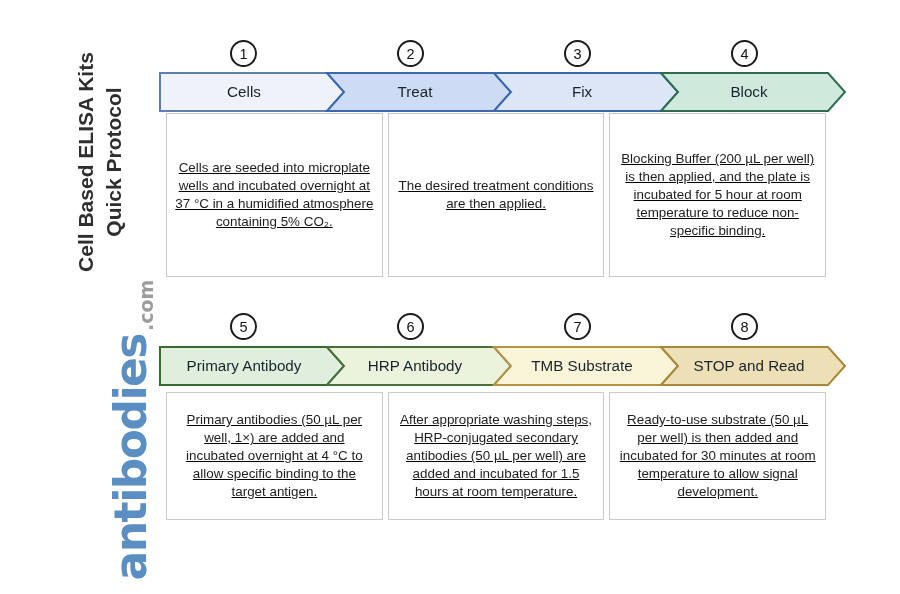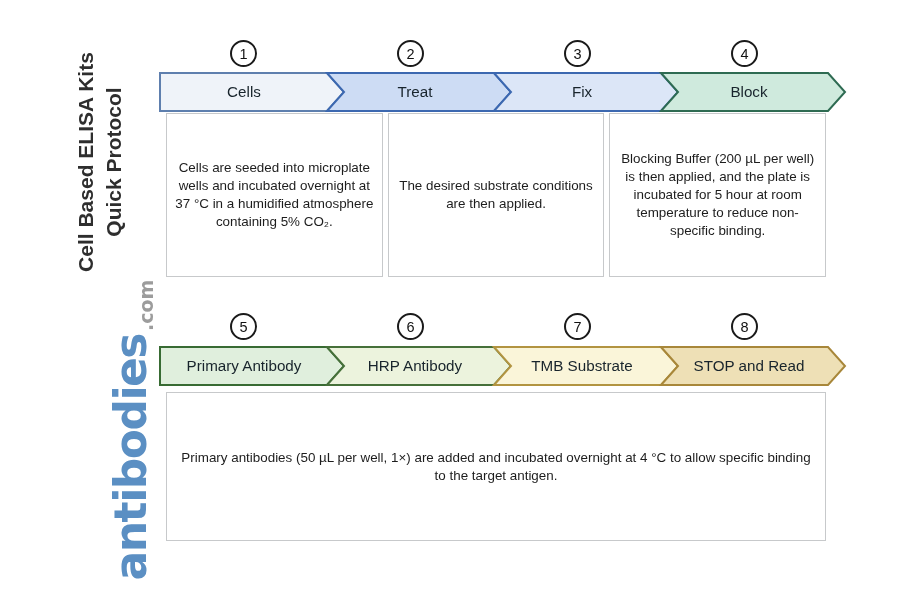--- a/index.html
+++ b/index.html
@@ -78,26 +78,26 @@
     <path d="M0,0 L167,0 L184,19 L167,38 L0,38 Z" stroke-width="2" fill="#eff3f9" stroke="#5e7fae"></path>
     <path d="M167,0 L334,0 L351,19 L334,38 L167,38 L184,19 Z" stroke-width="2" fill="#cddcf4" stroke="#3c68b0"></path>
     <path d="M334,0 L501,0 L518,19 L501,38 L334,38 L351,19 Z" stroke-width="2" fill="#dce6f7" stroke="#3c68b0"></path>
     <path d="M501,0 L668,0 L685,19 L668,38 L501,38 L518,19 Z" stroke-width="2" fill="#cfeadd" stroke="#2e6b52"></path>
     <text x="84" y="24" text-anchor="middle">Cells</text>
     <text x="255" y="24" text-anchor="middle">Treat</text>
     <text x="422" y="24" text-anchor="middle">Fix</text>
     <text x="589" y="24" text-anchor="middle">Block</text>
   </svg>
 
-  <div class="desc-row" style="top:113px;height:164px;">
+  <div class="desc-row" style="top:113px;height:164px;text-decoration:underline;">
     <div class="desc-box">
       <p>Cells are seeded into microplate wells and incubated overnight at 37 °C in a humidified atmosphere containing 5% CO₂.</p>
     </div>
     <div class="desc-box">
-      <p>The desired substrate conditions are then applied.</p>
+      <p>The desired treatment conditions are then applied.</p>
     </div>
     <div class="desc-box">
       <p>Blocking Buffer (200 µL per well) is then applied, and the plate is incubated for 5 hour at room temperature to reduce non-specific binding.</p>
     </div>
   </div>
 
   <div class="num-circle" style="left:230px;top:313px;">5</div>
   <div class="num-circle" style="left:397px;top:313px;">6</div>
   <div class="num-circle" style="left:564px;top:313px;">7</div>
   <div class="num-circle" style="left:731px;top:313px;">8</div>
@@ -106,19 +106,25 @@
     <path d="M0,0 L167,0 L184,19 L167,38 L0,38 Z" stroke-width="2" fill="#e0efdd" stroke="#386b33"></path>
     <path d="M167,0 L334,0 L351,19 L334,38 L167,38 L184,19 Z" stroke-width="2" fill="#ecf3dd" stroke="#46703a"></path>
     <path d="M334,0 L501,0 L518,19 L501,38 L334,38 L351,19 Z" stroke-width="2" fill="#faf5d9" stroke="#b29441"></path>
     <path d="M501,0 L668,0 L685,19 L668,38 L501,38 L518,19 Z" stroke-width="2" fill="#eee0b6" stroke="#a8873a"></path>
     <text x="84" y="24" text-anchor="middle">Primary Antibody</text>
     <text x="255" y="24" text-anchor="middle">HRP Antibody</text>
     <text x="422" y="24" text-anchor="middle">TMB Substrate</text>
     <text x="589" y="24" text-anchor="middle">STOP and Read</text>
   </svg>
 
-  <div class="desc-row" style="top:392px;height:149px;">
+  <div class="desc-row" style="top:392px;height:128px;text-decoration:underline;">
     <div class="desc-box">
       <p>Primary antibodies (50 µL per well, 1×) are added and incubated overnight at 4 °C to allow specific binding to the target antigen.</p>
+    </div>
+    <div class="desc-box">
+      <p>After appropriate washing steps, HRP-conjugated secondary antibodies (50 µL per well) are added and incubated for 1.5 hours at room temperature.</p>
+    </div>
+    <div class="desc-box">
+      <p>Ready-to-use substrate (50 µL per well) is then added and incubated for 30 minutes at room temperature to allow signal development.</p>
     </div>
   </div>
 
 </div>
 
 </body></html>

